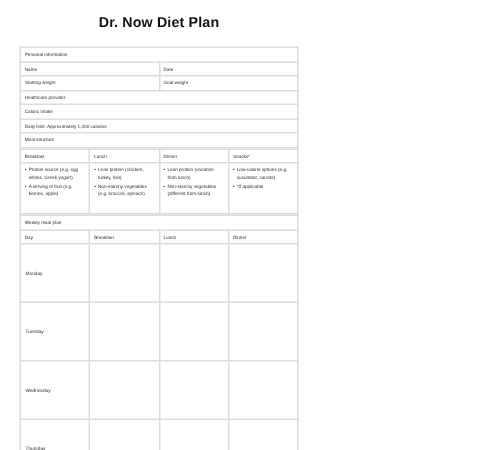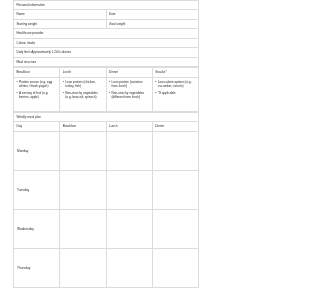--- a/index.html
+++ b/index.html
@@ -102,20 +102,21 @@
     color: #2b2b2b;
     padding-left: 3px;
     vertical-align: middle;
   }
 </style>
 </head>
 <body>
 
 <div class="page">
 
+  <div class="doc-title">Dr. Now Diet Plan</div>
 
   <table class="grid">
     <tbody>
       <tr class="section-head">
         <td colspan="2">Personal information</td>
       </tr>
       <tr class="field-row">
         <td>Name</td>
         <td>Date</td>
       </tr>

